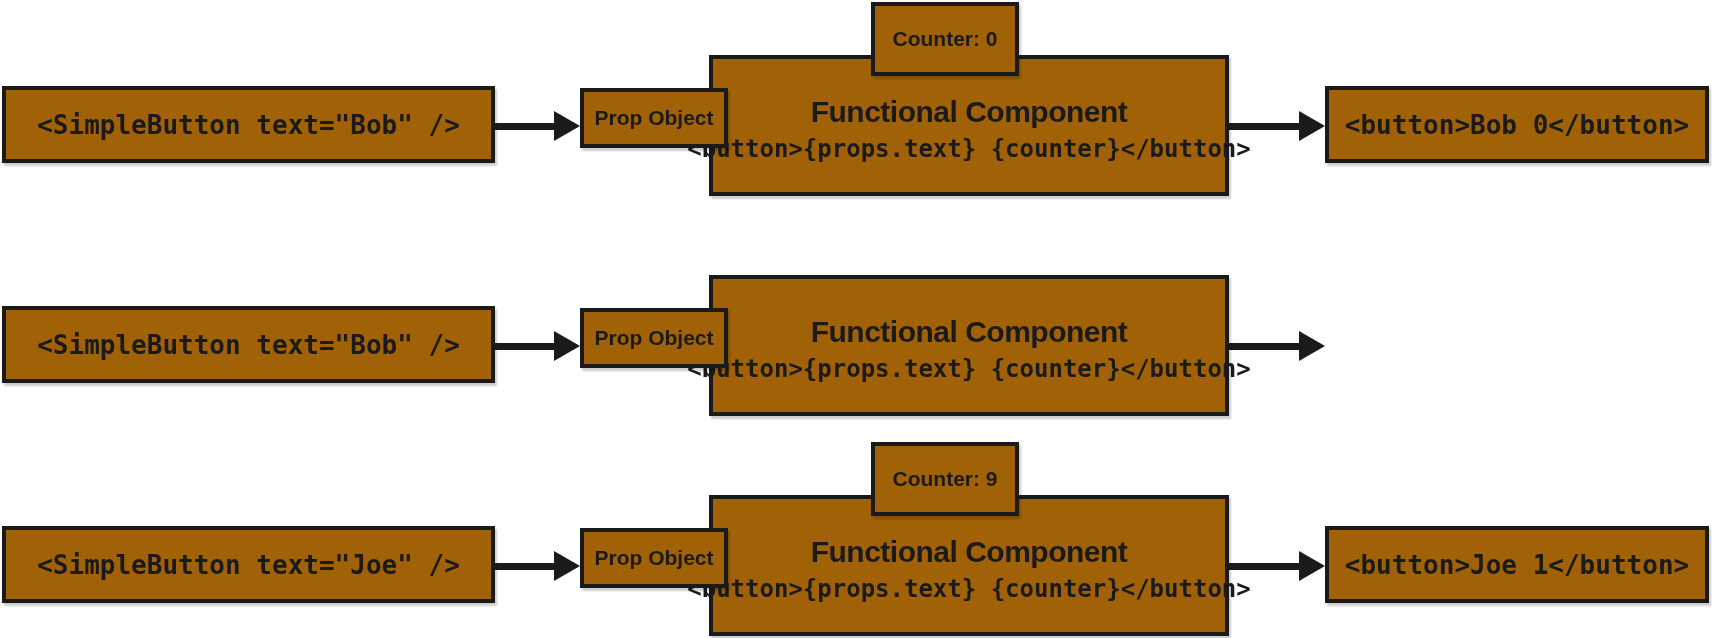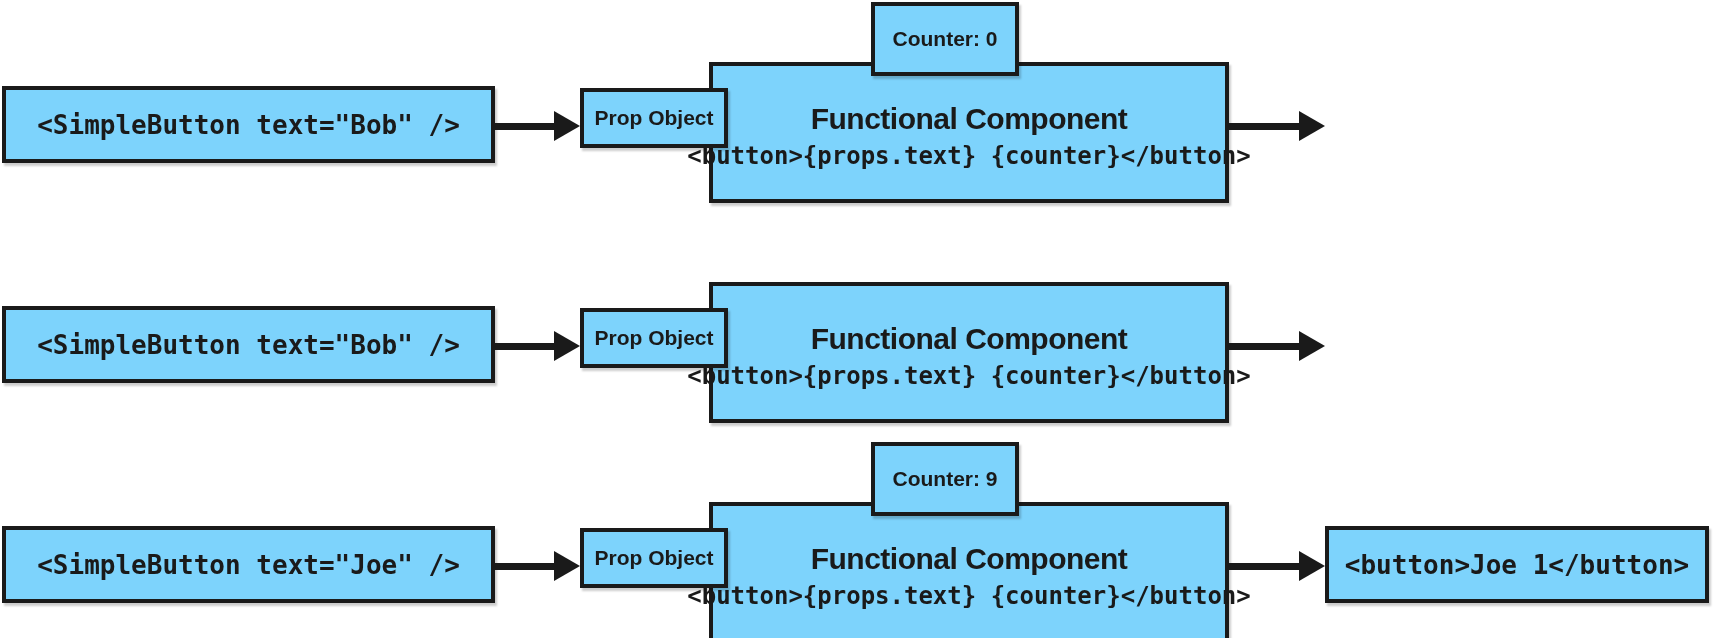--- a/index.html
+++ b/index.html
@@ -23,21 +23,21 @@
     height: 220px;
   }
   .row.r0 { top: 0; }
   .row.r1 { top: 220px; }
   .row.r2 { top: 440px; }
 
   .box {
     position: absolute;
     box-sizing: border-box;
     border: 4px solid var(--line, #1a1a1a);
-    background: #7dd3fc;
+    background: #a16207;
     display: flex;
     align-items: center;
     justify-content: center;
     box-shadow: 2px 3px 2px rgba(0,0,0,0.20);
   }
   .code {
     font-family: "DejaVu Sans Mono", monospace;
     font-weight: bold;
     white-space: pre;
   }
@@ -47,21 +47,21 @@
     font-size: 26px;
   }
   .prop-box {
     left: 580px; top: 88px;
     width: 148px; height: 60px;
     z-index: 3;
     font-size: 21px;
     font-weight: bold;
   }
   .fc-box {
-    left: 709px; top: 62px;
+    left: 709px; top: 55px;
     width: 520px; height: 141px;
     z-index: 1;
     flex-direction: column;
     gap: 7px;
     padding-top: 6px;
   }
   .fc-title {
     font-size: 30px;
     font-weight: bold;
     letter-spacing: -0.5px;
@@ -118,20 +118,21 @@
     <div class="box fc-box">
       <div class="fc-title">Functional Component</div>
       <div class="fc-code code">&lt;button&gt;{props.text} {counter}&lt;/button&gt;</div>
     </div>
     <div class="box prop-box">Prop Object</div>
     <div class="box counter-box">Counter: 0</div>
     <div class="arrow arrow-2">
       <div class="shaft"></div>
       <div class="head"></div>
     </div>
+    <div class="box out-box code">&lt;button&gt;Bob 0&lt;/button&gt;</div>
   </div>
 
   <div class="row r1">
     <div class="box src-box code">&lt;SimpleButton text="Bob" /&gt;</div>
     <div class="arrow arrow-1">
       <div class="shaft"></div>
       <div class="head"></div>
     </div>
     <div class="box fc-box">
       <div class="fc-title">Functional Component</div>

